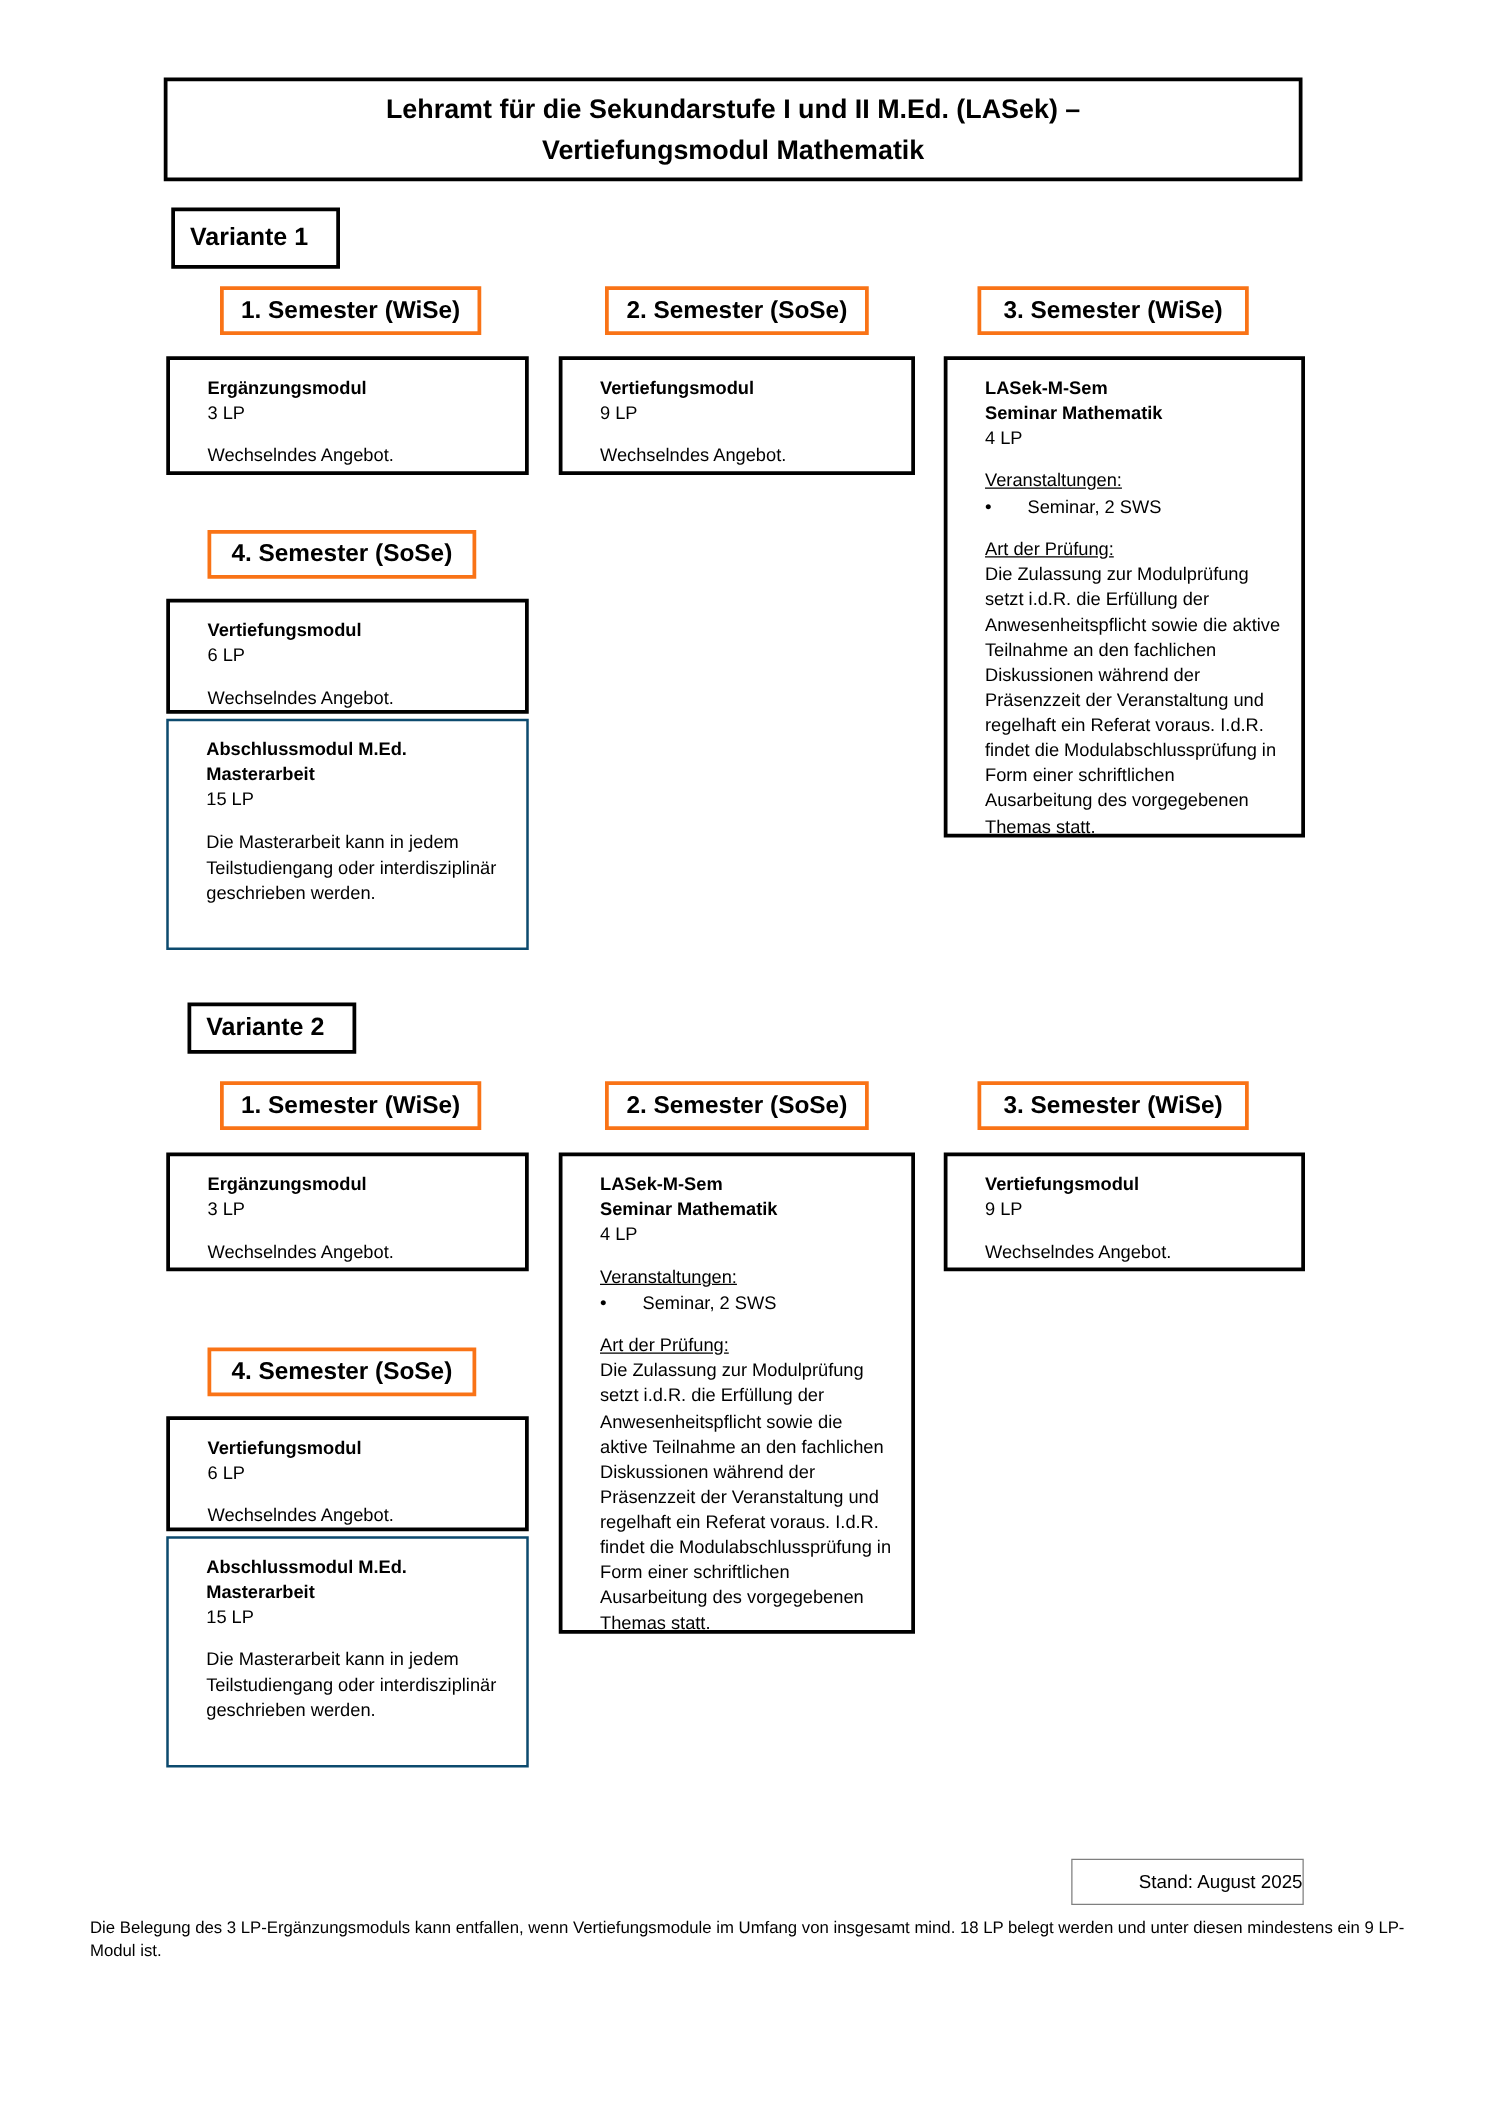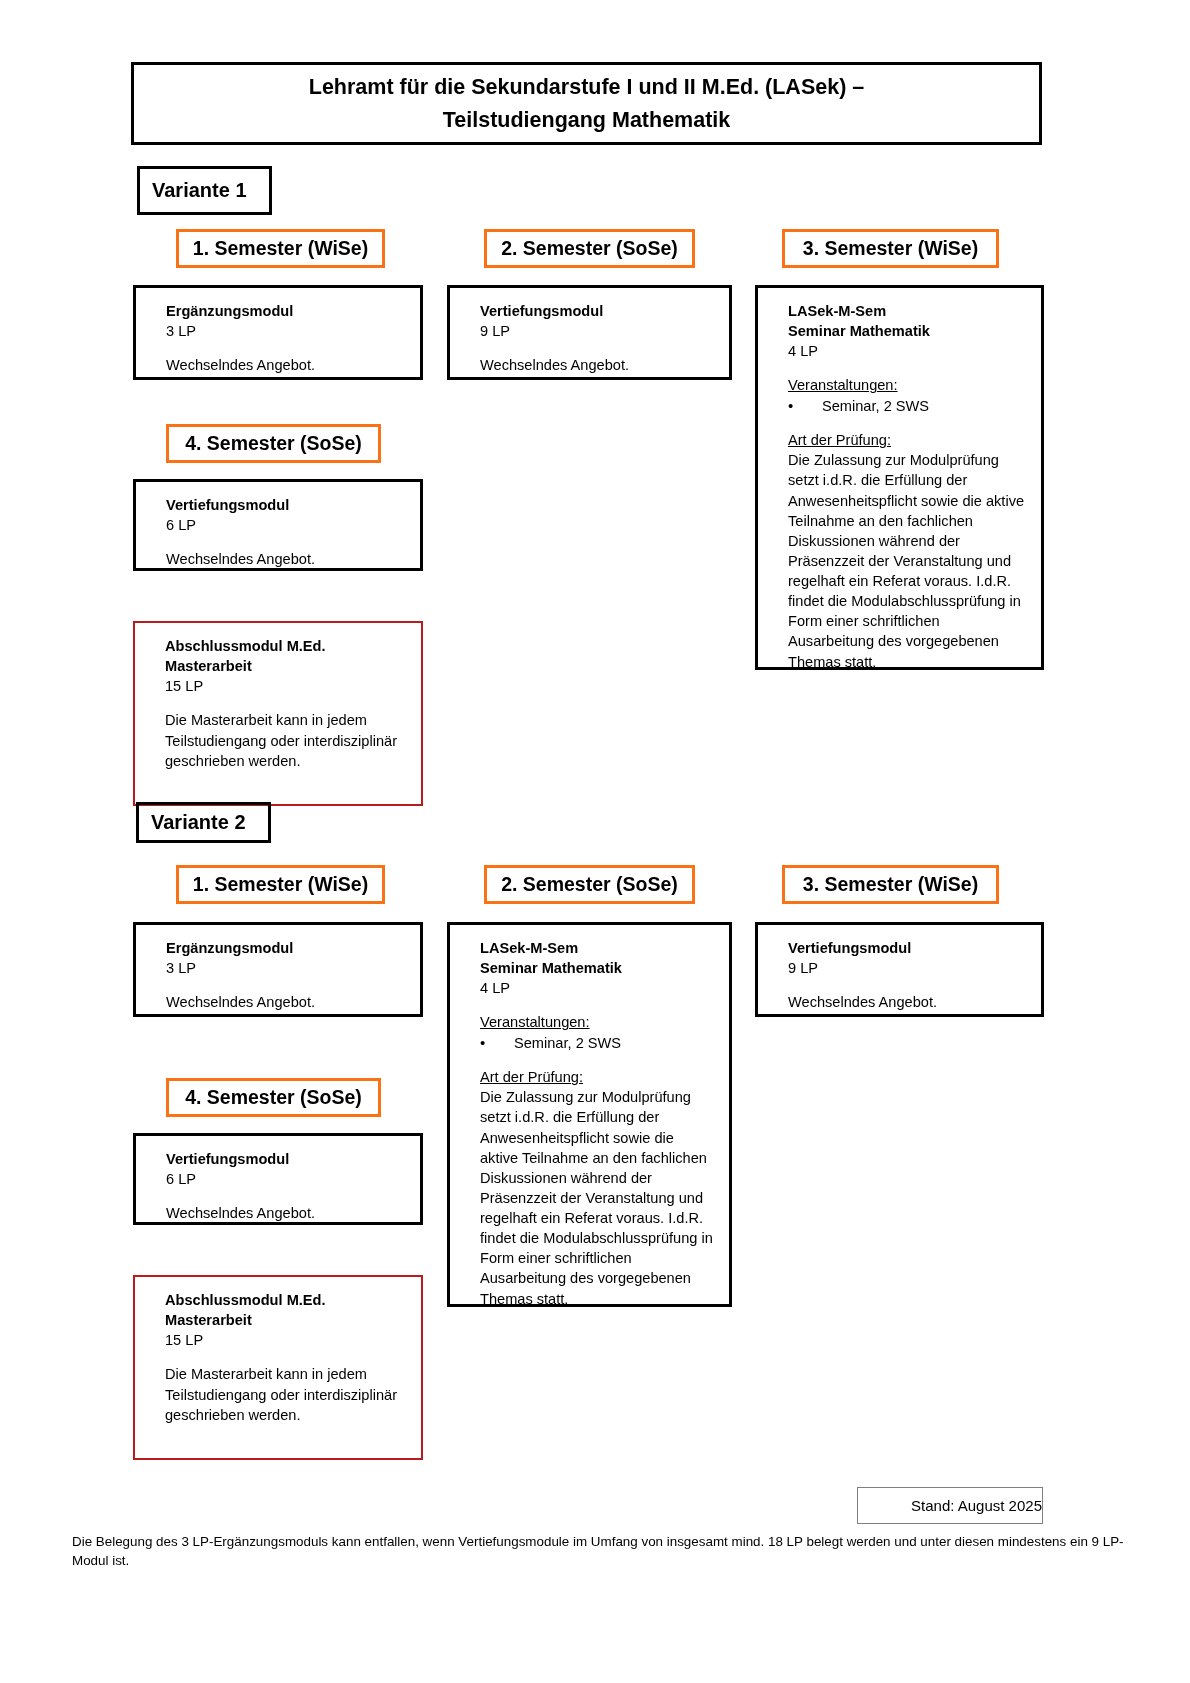--- a/index.html
+++ b/index.html
@@ -60,22 +60,21 @@
   }
 
   
   .mod-box {
     border: 3px solid #000;
     padding: 13px 14px 10px 30px;
     font-size: 14.6px;
     line-height: 1.38;
   }
   .mod-box.thin-gray {
-    border: 2px solid #b91c1c;
-    margin-top: 46px;
+    border: 2px solid #0c4a6e;
   }
   .mod-box .b { font-weight: bold; display: block; }
   .mod-box .n { display: block; }
   .mod-box .gap { display: block; height: 14px; }
   .mod-box .u { text-decoration: underline; display: block; }
   .mod-box .para { display: block; }
   .bullet-row {
     display: flex;
     align-items: baseline;
   }
@@ -103,21 +102,21 @@
   .footnotes p { margin: 0; }
 </style>
 </head>
 <body>
 
 <div class="page">
 
   <div class="abs title-box" style="left:131px; top:62px; width:911px; height:83px;">
     <div>
       <span class="ttl-line">Lehramt für die Sekundarstufe I und II M.Ed. (LASek) –</span>
-      <span class="ttl-line">Teilstudiengang Mathematik</span>
+      <span class="ttl-line">Vertiefungsmodul Mathematik</span>
     </div>
   </div>
 
   <div class="abs variante-box" style="left:137px; top:166px; width:135px; height:49px;">
     <span>Variante 1</span>
   </div>
 
   <div class="abs sem-box" style="left:176px; top:229px; width:209px; height:39px;">
     <span>1. Semester (WiSe)</span>
   </div>
@@ -169,21 +168,21 @@
   </div>
 
   <div class="abs mod-box thin-gray" style="left:133px; top:575px; width:290px; height:185px;">
     <span class="b">Abschlussmodul M.Ed.</span>
     <span class="b">Masterarbeit</span>
     <span class="n">15 LP</span>
     <span class="gap"></span>
     <span class="para">Die Masterarbeit kann in jedem Teilstudiengang oder interdisziplinär geschrieben werden.</span>
   </div>
 
-  <div class="abs variante-box" style="left:136px; top:802px; width:135px; height:41px;">
+  <div class="abs variante-box" style="left:150px; top:802px; width:135px; height:41px;">
     <span>Variante 2</span>
   </div>
 
   <div class="abs sem-box" style="left:176px; top:865px; width:209px; height:39px;">
     <span>1. Semester (WiSe)</span>
   </div>
   <div class="abs sem-box" style="left:484px; top:865px; width:211px; height:39px;">
     <span>2. Semester (SoSe)</span>
   </div>
   <div class="abs sem-box" style="left:782px; top:865px; width:217px; height:39px;">

